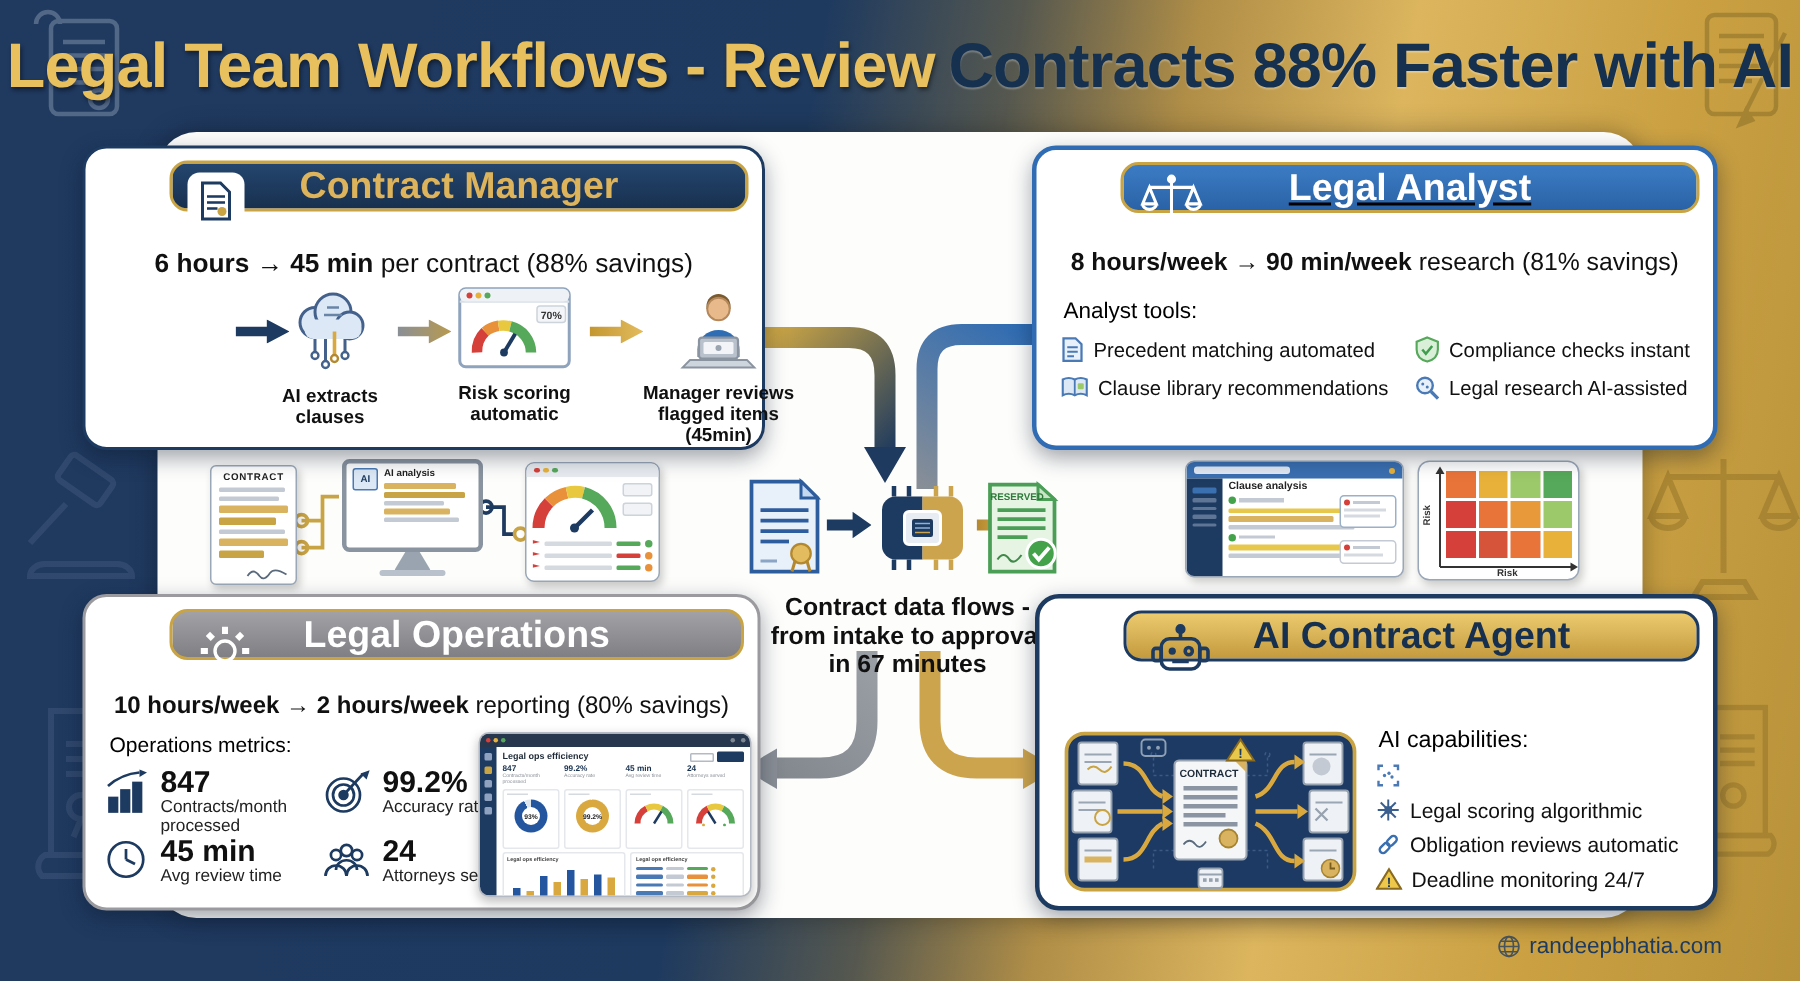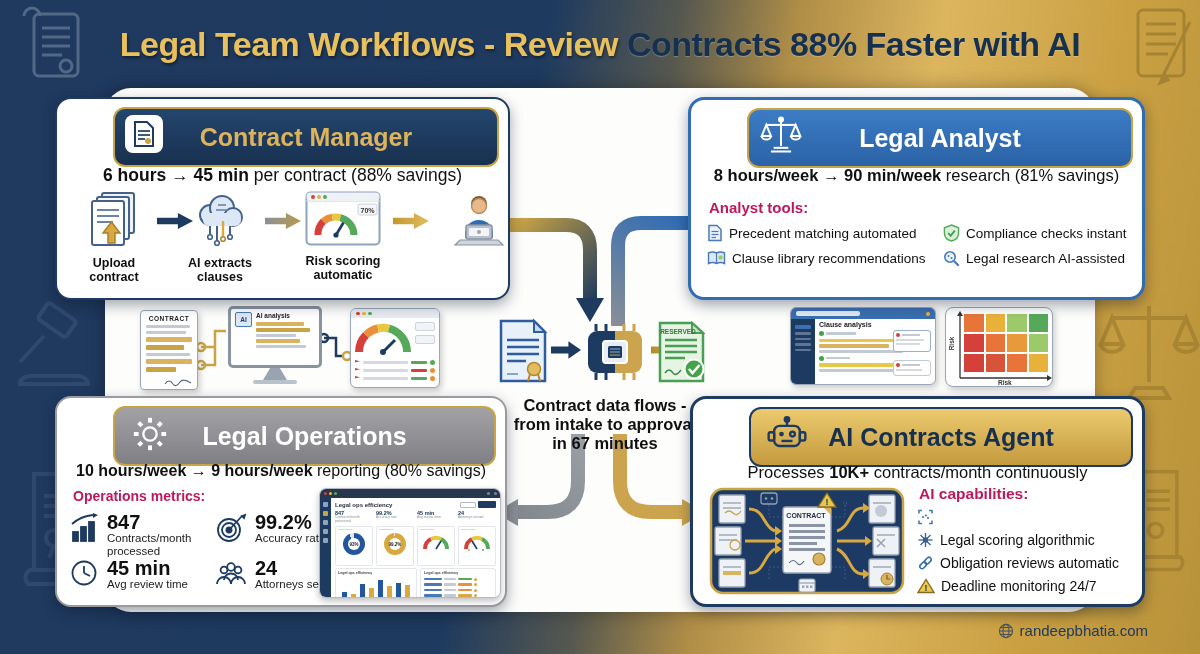--- a/index.html
+++ b/index.html
@@ -3,34 +3,34 @@
 <meta charset="utf-8">
 <style>
   * { margin:0; padding:0; box-sizing:border-box; }
   html,body { width:1200px; height:654px; overflow:hidden; }
   body { font-family:"Liberation Sans", sans-serif; position:relative;
          background:linear-gradient(100deg,#20395f 0%,#1e3a5f 42%,#56584f 52%,#b08e47 61%,#dcb55e 72%,#caa042 86%,#b8923a 100%); }
   .abs { position:absolute; }
   .stage { position:absolute; inset:0; }
   
   .hdr { position:absolute; top:0; left:0; width:1200px; height:88px; display:flex; align-items:center; justify-content:center; z-index:2;}
-  .hdr h1 { font-size:34px; font-weight:bold; letter-spacing:-0.5px; white-space:nowrap;}
+  .hdr h1 { font-size:42px; font-weight:bold; letter-spacing:-0.5px; white-space:nowrap;}
   .t-gold { color:#e8c05e; text-shadow:1px 2px 3px rgba(0,0,0,.45);}
   .t-navy { color:#16304f; margin-left:9px; text-shadow:0 1px 1px rgba(255,255,255,.25);}
   
   .canvas { position:absolute; left:105px; top:88px; width:990px; height:524px; background:#fdfdfc; border-radius:26px; z-index:2; box-shadow:0 0 18px rgba(0,0,0,.3);}
   .decor { z-index:1; opacity:.55; }
   
   .panel { position:absolute; background:#fff; border-radius:16px; z-index:5; box-shadow:0 5px 14px rgba(10,20,40,.38);}
-  .phead { position:absolute; left:9px; right:9px; top:8px; height:60px; border-radius:12px; display:flex; align-items:center; justify-content:center;margin-left:47px; }
+  .phead { position:absolute; left:9px; right:9px; top:8px; height:34px; border-radius:12px; display:flex; align-items:center; justify-content:center;margin-left:47px; }
   .phead .ptitle { font-size:25px; font-weight:bold; }
   .phead .picon { position:absolute; left:10px; top:6px; }
   .savings { position:absolute; left:0; right:0; text-align:center; color:#101010; white-space:nowrap;}
   .savings b { font-weight:bold; }
-  .sect-h { font-weight:bold; color:#be185d; }
+  .sect-h { font-weight:normal; color:#000000; }
   .tool-item, .cap-item { position:absolute; display:flex; align-items:center; gap:6px; color:#101010; }
   .step { position:absolute; text-align:center; }
   .step .slabel { font-size:12.5px; font-weight:bold; color:#101010; line-height:14px; margin-top:3px;}
   .barrow { clip-path:polygon(0 32%,58% 32%,58% 6%,100% 50%,58% 94%,58% 68%,0 68%); }
   .metric { position:absolute; display:flex; gap:8px; align-items:flex-start;}
   .metric .mval { font-size:20px; font-weight:bold; color:#101010; line-height:20px;}
   .metric .mlab { font-size:11.5px; color:#222; line-height:12.5px; max-width:96px;}
   
   .caption { position:absolute; left:500px; top:396px; width:210px; text-align:center; font-weight:bold; font-size:16.5px; line-height:19px; color:#101010; z-index:4;}
   
@@ -363,32 +363,20 @@
             <line x1="6" y1="19" x2="13" y2="19" stroke="#1d3a60" stroke-width="1.7"></line>
             <circle cx="16" cy="21" r="3" fill="#c9a445"></circle>
           </svg>
       </span>
       <span class="ptitle" style="color:#ddb35b;">Contract Manager</span>
     </div>
     <div class="savings" style="top:66px;font-size:17.5px;">
       <b>6 hours</b> <b>→</b> <b>45 min</b> <span>per contract (88% savings)</span>
     </div>
 
-    <div class="step" style="left:16px;top:92px;width:82px;">
-      <svg width="58" height="58" viewBox="0 0 58 58">
-          <rect x="17" y="2" width="32" height="40" rx="2" fill="#eef2f7" stroke="#44618c" stroke-width="2"></rect>
-          <rect x="12" y="6" width="32" height="42" rx="2" fill="#f5f8fb" stroke="#44618c" stroke-width="2"></rect>
-          <rect x="7" y="10" width="32" height="44" rx="2" fill="#fff" stroke="#44618c" stroke-width="2"></rect>
-          <line x1="12" y1="19" x2="34" y2="19" stroke="#6a84a8" stroke-width="2"></line>
-          <line x1="12" y1="25" x2="34" y2="25" stroke="#6a84a8" stroke-width="2"></line>
-          <line x1="12" y1="31" x2="28" y2="31" stroke="#6a84a8" stroke-width="2"></line>
-          <polygon points="23,52 23,42 18,42 26.5,31 35,42 30,42 30,52" fill="#d9a93f" stroke="#a8802b" stroke-width="1.5"></polygon>
-        </svg>
-      <div class="slabel"><span>Upload</span><br><span>contract</span></div>
-    </div>
     <div class="abs barrow" style="left:100px;top:113px;width:36px;height:18px;background:#1d3a60;"></div>
 
     <div class="step" style="left:122px;top:92px;width:82px;">
       <svg width="60" height="58" viewBox="0 0 60 58">
           <circle cx="20" cy="24" r="10" fill="#dce8f5" stroke="#44618c" stroke-width="2"></circle>
           <circle cx="32" cy="17" r="12" fill="#dce8f5" stroke="#44618c" stroke-width="2"></circle>
           <circle cx="43" cy="26" r="9" fill="#dce8f5" stroke="#44618c" stroke-width="2"></circle>
           <rect x="13" y="22" width="38" height="13" rx="6" fill="#dce8f5" stroke="none"></rect>
           <line x1="20" y1="35" x2="20" y2="44" stroke="#44618c" stroke-width="2"></line>
           <circle cx="20" cy="46" r="2.3" fill="#fff" stroke="#44618c" stroke-width="1.6"></circle>
@@ -429,25 +417,26 @@
     <div class="step" style="left:364px;top:92px;width:116px;">
       <svg width="62" height="56" viewBox="0 0 62 56">
           <path d="M23 13 a8 8 0 0 1 16 0 v2 h-16 z" fill="#7a5a2e"></path>
           <circle cx="31" cy="15" r="7.5" fill="#e8b98a" stroke="#b4885a" stroke-width="1.3"></circle>
           <path d="M17 42 a14 13 0 0 1 28 0 v5 h-28 z" fill="#2e6cb3"></path>
           <rect x="18" y="34" width="26" height="14" rx="2" fill="#b9c2cc" stroke="#8a94a0" stroke-width="1.5"></rect>
           <rect x="21" y="37" width="20" height="8" rx="1" fill="#f2f4f7"></rect>
           <circle cx="31" cy="41" r="2" fill="#9aa4b0"></circle>
           <polygon points="12,49 50,49 55,54 7,54" fill="#cdd5dd" stroke="#8a94a0" stroke-width="1.2"></polygon>
         </svg>
+      <div class="slabel"><span>Manager reviews</span><br><span>flagged items (45min)</span></div>
     </div>
   </div>
 
   <div class="panel" style="left:688px;top:97px;width:457px;height:203px;border:3px solid #2f6cb3;">
-    <div class="phead" style="background:linear-gradient(180deg,#3c7cc4,#2a62a6);border:2px solid #c9a445;">
+    <div class="phead" style="background:linear-gradient(180deg,#3c7cc4,#2a62a6);border:2px solid #c9a445;text-decoration:underline;">
       <span class="picon" style="top:4px;">
         <svg width="44" height="42" viewBox="0 0 48 44" fill="none" stroke="#fff" stroke-width="2.2">
             <line x1="24" y1="6" x2="24" y2="34"></line>
             <circle cx="24" cy="5" r="2.2" fill="#fff"></circle>
             <line x1="8" y1="11" x2="40" y2="11"></line>
             <path d="M8 11 l-5 12 h10 z"></path>
             <path d="M40 11 l-5 12 h10 z"></path>
             <path d="M3 23 a5 4 0 0 0 10 0"></path>
             <path d="M35 23 a5 4 0 0 0 10 0"></path>
             <line x1="16" y1="36" x2="32" y2="36"></line>
@@ -508,21 +497,21 @@
               <line x1="8" y1="8" x2="11.5" y2="11.5"></line>
               <line x1="28.5" y1="28.5" x2="32" y2="32"></line>
               <line x1="8" y1="32" x2="11.5" y2="28.5"></line>
               <line x1="28.5" y1="11.5" x2="32" y2="8"></line>
             </g>
           </svg>
       </span>
       <span class="ptitle" style="color:#fff;">Legal Operations</span>
     </div>
     <div class="savings" style="top:64px;font-size:16px;">
-      <b>10 hours/week</b> <b>→</b> <b>9 hours/week</b> <span>reporting (80% savings)</span>
+      <b>10 hours/week</b> <b>→</b> <b>2 hours/week</b> <span>reporting (80% savings)</span>
     </div>
     <div class="sect-h abs" style="left:16px;top:90px;font-size:14px;">Operations metrics:</div>
     <div class="metric" style="left:12px;top:114px;">
       <svg width="30" height="32" viewBox="0 0 30 32" fill="none" stroke="#1d3a60" stroke-width="1.8">
           <rect x="4" y="20" width="5" height="9" fill="#1d3a60"></rect>
           <rect x="12" y="15" width="5" height="14" fill="#1d3a60"></rect>
           <rect x="20" y="10" width="5" height="19" fill="#1d3a60"></rect>
           <path d="M3 12 Q12 4 24 3"></path>
           <polygon points="24,1 29,3 24,6" fill="#1d3a60" stroke="none"></polygon>
         </svg>
@@ -699,24 +688,21 @@
             <line x1="24" y1="12" x2="24" y2="7"></line>
             <circle cx="24" cy="5" r="2.4" fill="#1d3a60"></circle>
             <rect x="10" y="12" width="28" height="22" rx="6"></rect>
             <rect x="4" y="19" width="6" height="9" rx="2"></rect>
             <rect x="38" y="19" width="6" height="9" rx="2"></rect>
             <circle cx="18" cy="21" r="2.6" fill="#1d3a60" stroke="none"></circle>
             <circle cx="30" cy="21" r="2.6" fill="none"></circle>
             <line x1="18" y1="28.5" x2="30" y2="28.5"></line>
           </svg>
       </span>
-      <span class="ptitle" style="color:#17304f;">AI Contracts Agent</span>
-    </div>
-    <div class="savings" style="top:64px;font-size:16.5px;">
-      <span>Processes</span> <b>10K+</b> <span>contracts/month continuously</span>
+      <span class="ptitle" style="color:#17304f;">AI Contract Agent</span>
     </div>
 
     <svg style="position:absolute;left:16px;top:88px;" width="196" height="108" viewBox="0 0 196 108">
       <rect x="2" y="2" width="192" height="104" rx="12" fill="#1c3a63" stroke="#c9a445" stroke-width="2.5"></rect>
       <g stroke="#3a5a85" stroke-width="1" stroke-dasharray="2 2" fill="none">
           <path d="M60 18 v12 h14"></path>
           <path d="M136 18 v12 h-14"></path>
           <path d="M60 92 v-12 h14"></path>
           <path d="M136 92 v-12 h-14"></path>
           <circle cx="60" cy="16" r="1.6"></circle>

